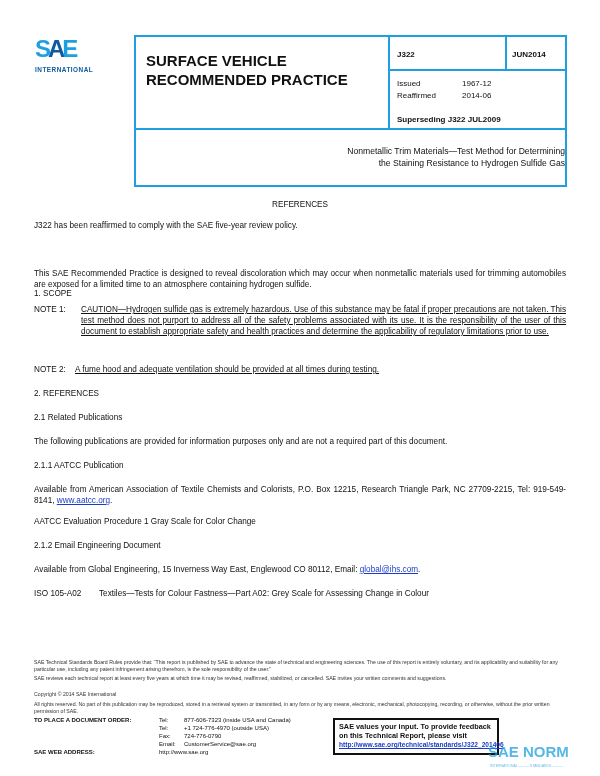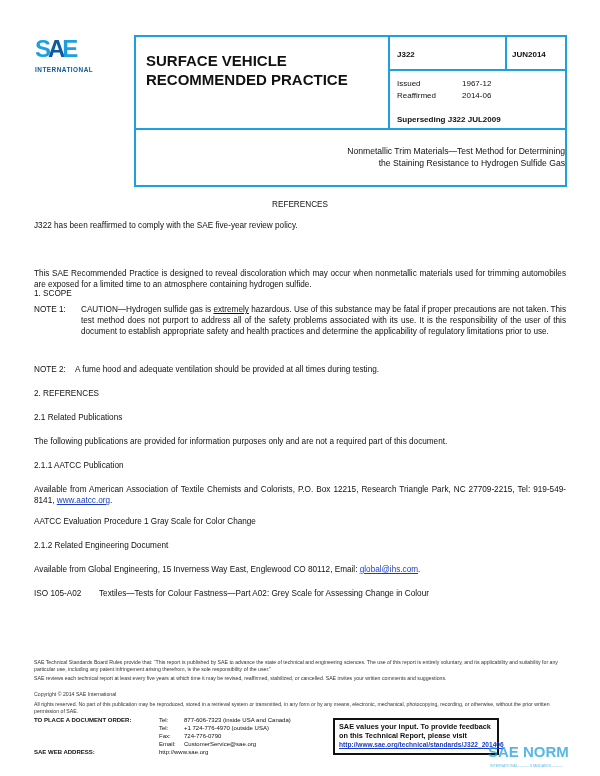--- a/index.html
+++ b/index.html
@@ -25,21 +25,21 @@
     .hdr .supersede { position: absolute; left: 261px; top: 78px; font-size: 8px; font-weight: bold; }
     .hdr .subtitle { position: absolute; left: 0; top: 109px; width: 429px; text-align: right; font-size: 8.6px; line-height: 11.5px; }
     
     .txt { font-size: 8.2px; line-height: 11px; }
     .center { text-align: center; }
     .just { text-align: justify; }
     .link { color: #1a3cc8; text-decoration: underline; }
     .ul { text-decoration: underline; }
     .note { left: 34px; width: 532px; }
     .note .nl { position: absolute; left: 0; top: 0; }
-    .note .nb { margin-left: 47px; text-align: justify; }
+    .note .nb { margin-left: 47px; text-align: justify; text-decoration: underline; }
     
     .foot { font-size: 5.2px; line-height: 7px; color: #333; }
     .order { font-size: 6px; line-height: 7.8px; color: #111; }
     .order .k { font-weight: 700; }
     .fb { left: 333px; top: 718px; width: 166px; height: 37px; border: 2px solid #111; background: #fff;
           font-size: 7.3px; font-weight: 700; line-height: 9px; padding: 2px 4px; box-sizing: border-box; }
     .fb .link { font-weight: 700; font-size: 6.6px; }
     .wm { left: 488px; top: 743px; font-size: 15px; font-weight: 900; color: #1ea0e0; opacity: 0.75; letter-spacing: 0px; }
     .wm-sub { left: 490px; top: 764px; font-size: 3.5px; color: #1ea0e0; opacity: 0.7; width: 110px; }
   </style>
@@ -88,21 +88,21 @@
   <span class="nl">NOTE 2:</span>
   <div class="nb" style="margin-left:41px;">A fume hood and adequate ventilation should be provided at all times during testing.</div>
 </div>
 
 <div class="abs txt" style="left:34px; top:388px;">2.   REFERENCES</div>
 <div class="abs txt" style="left:34px; top:412px;">2.1      Related Publications</div>
 <div class="abs txt" style="left:34px; top:436px; width:532px;">The following publications are provided for information purposes only and are not a required part of this document.</div>
 <div class="abs txt" style="left:34px; top:460px;">2.1.1      AATCC Publication</div>
 <div class="abs txt just" style="left:34px; top:484px; width:532px;"><span>Available from American Association of Textile Chemists and Colorists, P.O. Box 12215, Research Triangle Park, NC 27709-2215, Tel: 919-549-8141, </span><a class="link">www.aatcc.org</a>.</div>
 <div class="abs txt" style="left:34px; top:516px;">AATCC Evaluation Procedure 1 Gray Scale for Color Change</div>
-<div class="abs txt" style="left:34px; top:540px;">2.1.2      Related Engineering Document</div>
+<div class="abs txt" style="left:34px; top:540px;">2.1.2      Email Engineering Document</div>
 <div class="abs txt" style="left:34px; top:564px; width:532px;"><span>Available from Global Engineering, 15 Inverness Way East, Englewood CO 80112, Email: </span><a class="link">global@ihs.com</a>.</div>
 <div class="abs txt" style="left:34px; top:588px; width:540px;"><span style="display:inline-block; width:65px;">ISO 105-A02</span><span>Textiles—Tests for Colour Fastness—Part A02: Grey Scale for Assessing Change in Colour</span></div>
 
 <div class="abs foot" style="left:34px; top:659px; width:535px;">SAE Technical Standards Board Rules provide that: “This report is published by SAE to advance the state of technical and engineering sciences. The use of this report is entirely voluntary, and its applicability and suitability for any particular use, including any patent infringement arising therefrom, is the sole responsibility of the user.”</div>
 <div class="abs foot" style="left:34px; top:675px; width:535px;">SAE reviews each technical report at least every five years at which time it may be revised, reaffirmed, stabilized, or cancelled. SAE invites your written comments and suggestions.</div>
 <div class="abs foot" style="left:34px; top:691px;">Copyright © 2014 SAE International</div>
 <div class="abs foot" style="left:34px; top:701px; width:535px;">All rights reserved. No part of this publication may be reproduced, stored in a retrieval system or transmitted, in any form or by any means, electronic, mechanical, photocopying, recording, or otherwise, without the prior written permission of SAE.</div>
 
 <div class="abs order" style="left:34px; top:717px; width:300px;">
   <div style="position:absolute; left:0; top:0;" class="k">TO PLACE A DOCUMENT ORDER:</div>

